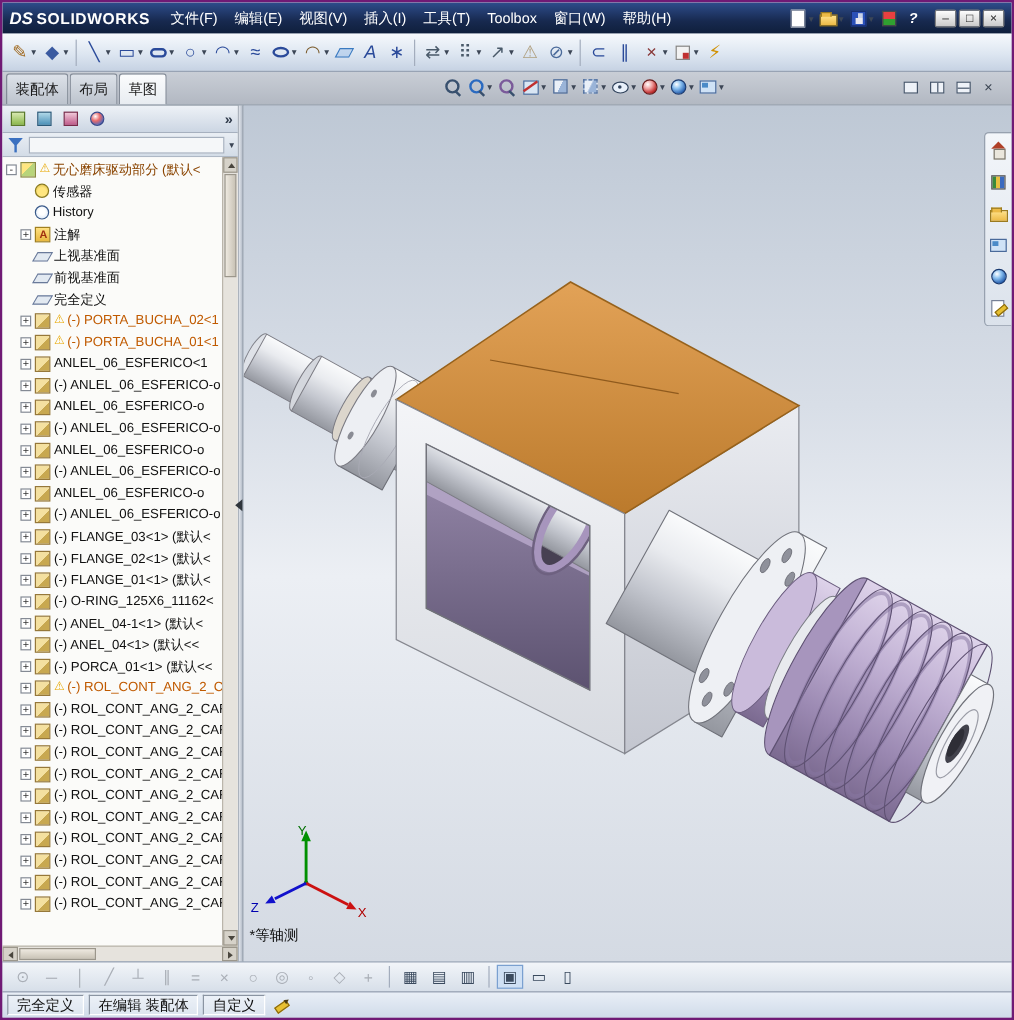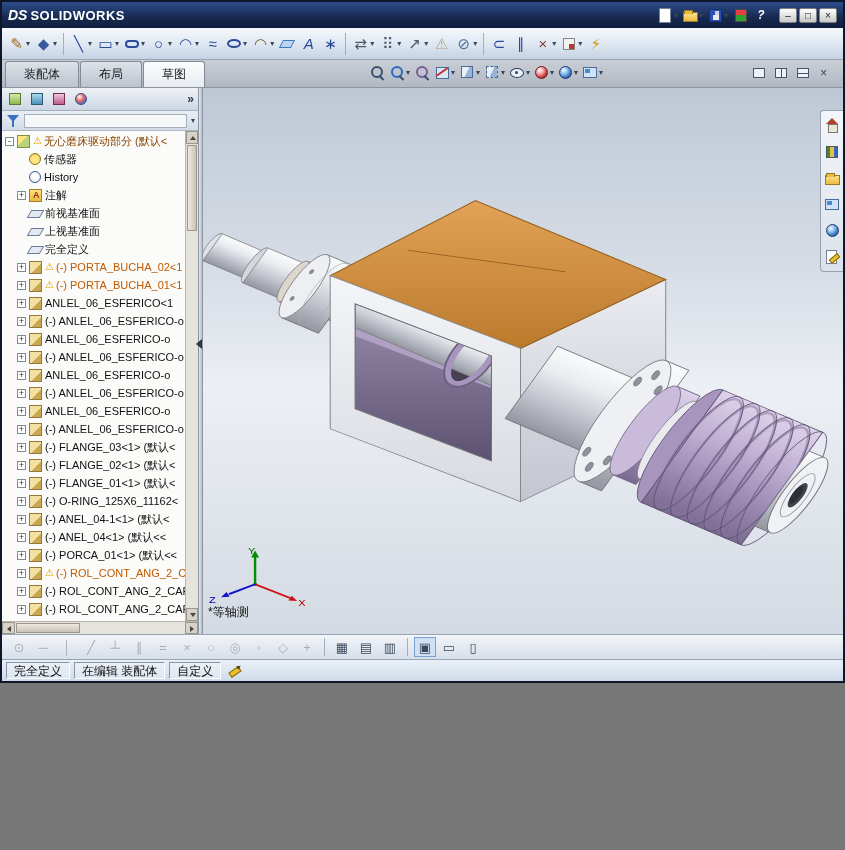--- a/index.html
+++ b/index.html
@@ -1,17 +1,17 @@
 <!DOCTYPE html>
 <html><head>
 <meta charset="utf-8">
 <style>
   html,body{margin:0;padding:0;background:#777;}
   *{box-sizing:border-box;}
-  .window{width:845px;height:683px;border:2px solid #0f172a;background:#cdd5e0;display:flex;flex-direction:column;
+  .window{width:845px;height:850px;border:2px solid #701a75;background:#cdd5e0;display:flex;flex-direction:column;
     font-family:"Liberation Sans","DejaVu Sans",sans-serif;position:relative;overflow:hidden;}
 
   
   .titlebar{height:26px;flex:none;background:linear-gradient(#2e4d8c,#17294f 60%,#0f1f3c);display:flex;align-items:center;padding:0 4px;color:#fff;}
   .logo{display:flex;align-items:baseline;margin:0 10px 0 2px;}
   .logo .ds{font-style:italic;font-weight:bold;font-size:14px;margin-right:3px;}
   .logo .sw{font-weight:bold;font-size:13px;letter-spacing:.5px;}
   .menu-item{font-size:12px;padding:4px 7px;cursor:default;white-space:nowrap;}
   #quick{margin-left:auto;display:flex;align-items:center;gap:3px;}
   .q-btn{display:flex;align-items:center;padding:1px;}
@@ -24,21 +24,21 @@
   .toolbar{height:32px;flex:none;background:linear-gradient(#f6f9fc,#dde6f1 55%,#c6d2e3);border-bottom:1px solid #98a3b4;
     display:flex;align-items:center;padding:0 4px;gap:1px;}
   .tb-btn{display:flex;align-items:center;height:25px;padding:0 2px;border-radius:2px;}
   .glyph{font-size:15px;line-height:16px;width:17px;text-align:center;display:inline-block;}
   .dd{font-size:8px;color:#3c4656;margin-left:1px;}
   .tsep{width:1px;height:22px;background:#a3adbd;margin:0 3px;display:inline-block;}
 
   
   .band{height:28px;flex:none;background:linear-gradient(#c9ced6,#b2b8c2);border-bottom:1px solid #8c95a1;position:relative;display:flex;align-items:flex-end;}
   .cmtabs{display:flex;margin-left:3px;gap:1px;}
-  .cmtab{font-size:12px;padding:4px 18px 4px;border:1px solid #838b97;border-bottom:none;border-radius:3px 3px 0 0;
+  .cmtab{font-size:12px;padding:4px 7px 4px;border:1px solid #838b97;border-bottom:none;border-radius:3px 3px 0 0;
     background:linear-gradient(#dde2e9,#bcc3cd);color:#1a1a1a;white-space:nowrap;}
   .cmtab.active{background:linear-gradient(#fbfcfd,#e8ecf1);}
   .headsup{position:absolute;left:366px;top:3px;display:flex;align-items:center;gap:2px;}
   .hu-btn{display:flex;align-items:center;padding:1px;}
   .vpctl{position:absolute;right:13px;top:5px;display:flex;align-items:center;gap:6px;}
   .vp-btn{display:flex;align-items:center;}
   .vp-btn .glyph{font-size:12px;color:#3a4452;width:13px;}
 
   
   .main{flex:1;display:flex;min-height:0;}
@@ -159,20 +159,21 @@
 </head>
 <body>
 
 <div class="window">
 
   <div class="titlebar">
     <span class="logo">
       <span class="ds">DS</span>
       <span class="sw">SOLIDWORKS</span>
     </span>
+    <span id="menubar"><span class="menu-item">文件(F)</span><span class="menu-item">编辑(E)</span><span class="menu-item">视图(V)</span><span class="menu-item">插入(I)</span><span class="menu-item">工具(T)</span><span class="menu-item">Toolbox</span><span class="menu-item">窗口(W)</span><span class="menu-item">帮助(H)</span></span>
     <span id="quick">
         <span class="q-btn">
           <i class="shp s-page"></i>
           <i class="dd">▾</i>
         </span>
         <span class="q-btn">
           <i class="shp s-folder"></i>
           <i class="dd">▾</i>
         </span>
         <span class="q-btn">
@@ -391,27 +392,27 @@
             <div class="trow">
               <i class="tind"></i>
               <i class="texp">+</i>
               <i class="ti ti-annotations"></i>
               <span class="tlabel">注解</span>
             </div>
             <div class="trow">
               <i class="tind"></i>
               <i class="texp empty"></i>
               <i class="ti ti-plane"></i>
-              <span class="tlabel">前视基准面</span>
+              <span class="tlabel">上视基准面</span>
             </div>
             <div class="trow">
               <i class="tind"></i>
               <i class="texp empty"></i>
               <i class="ti ti-plane"></i>
-              <span class="tlabel">上视基准面</span>
+              <span class="tlabel">前视基准面</span>
             </div>
             <div class="trow">
               <i class="tind"></i>
               <i class="texp empty"></i>
               <i class="ti ti-plane"></i>
               <span class="tlabel">完全定义</span>
             </div>
             <div class="trow">
               <i class="tind"></i>
               <i class="texp">+</i>

